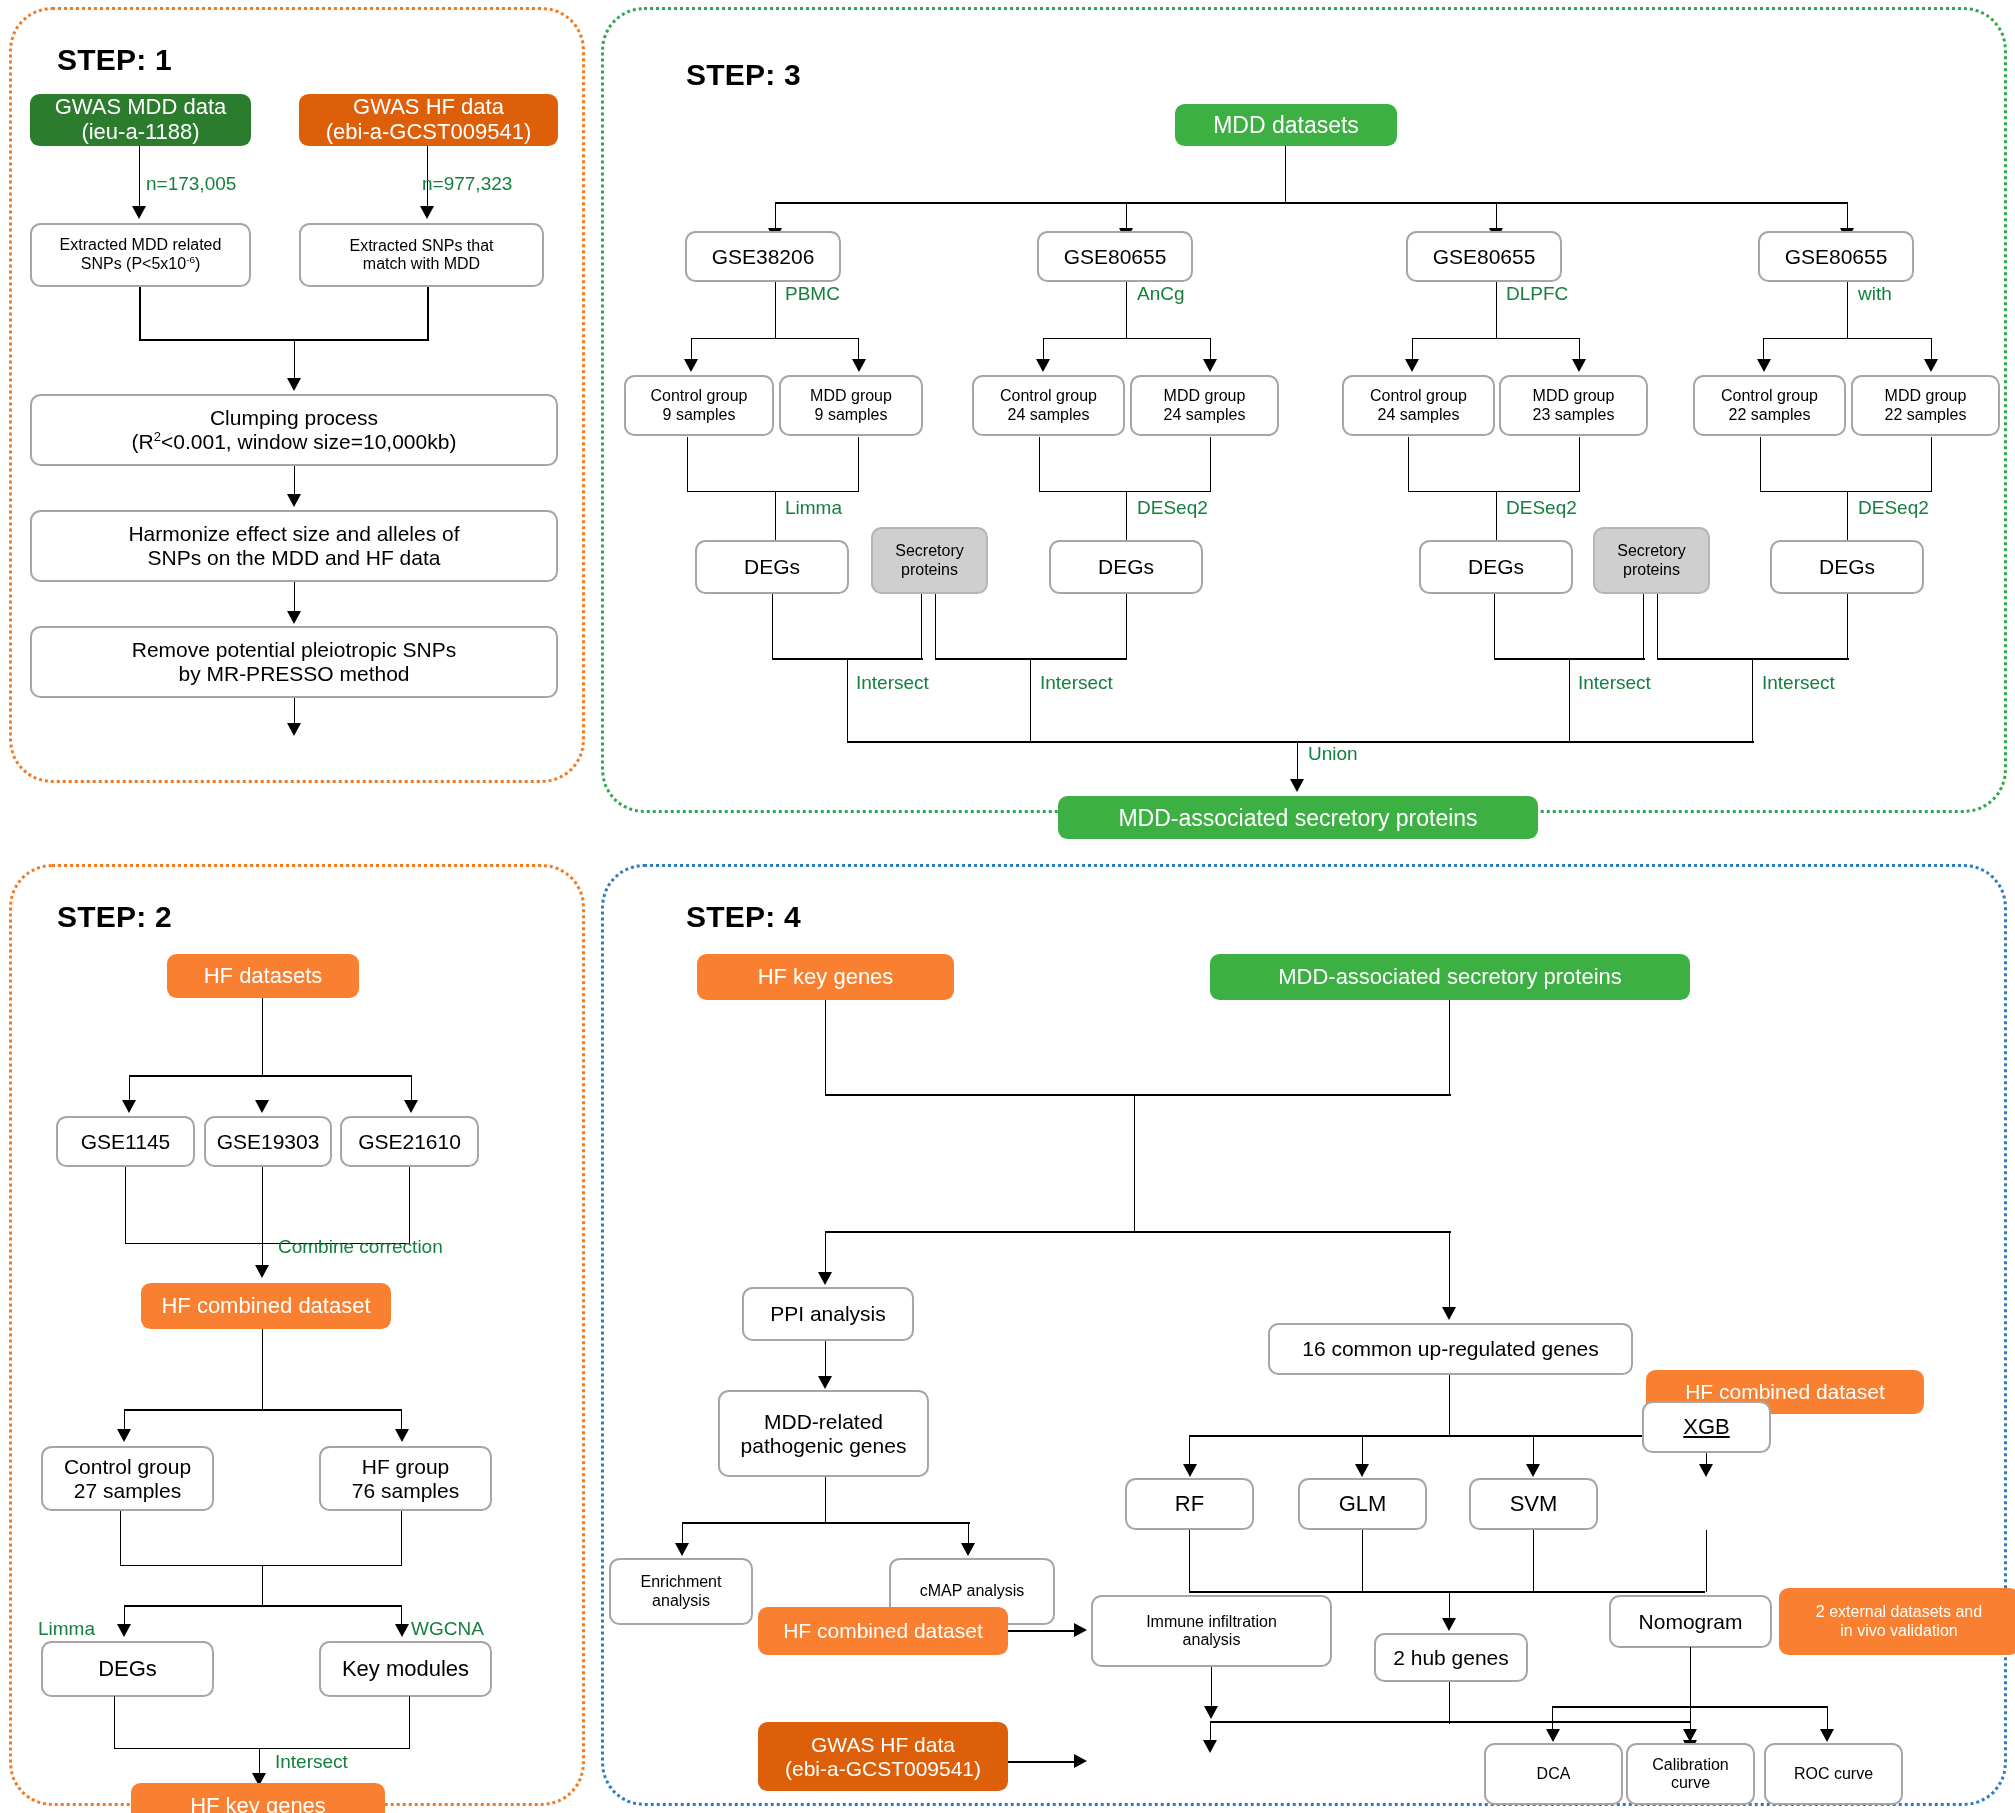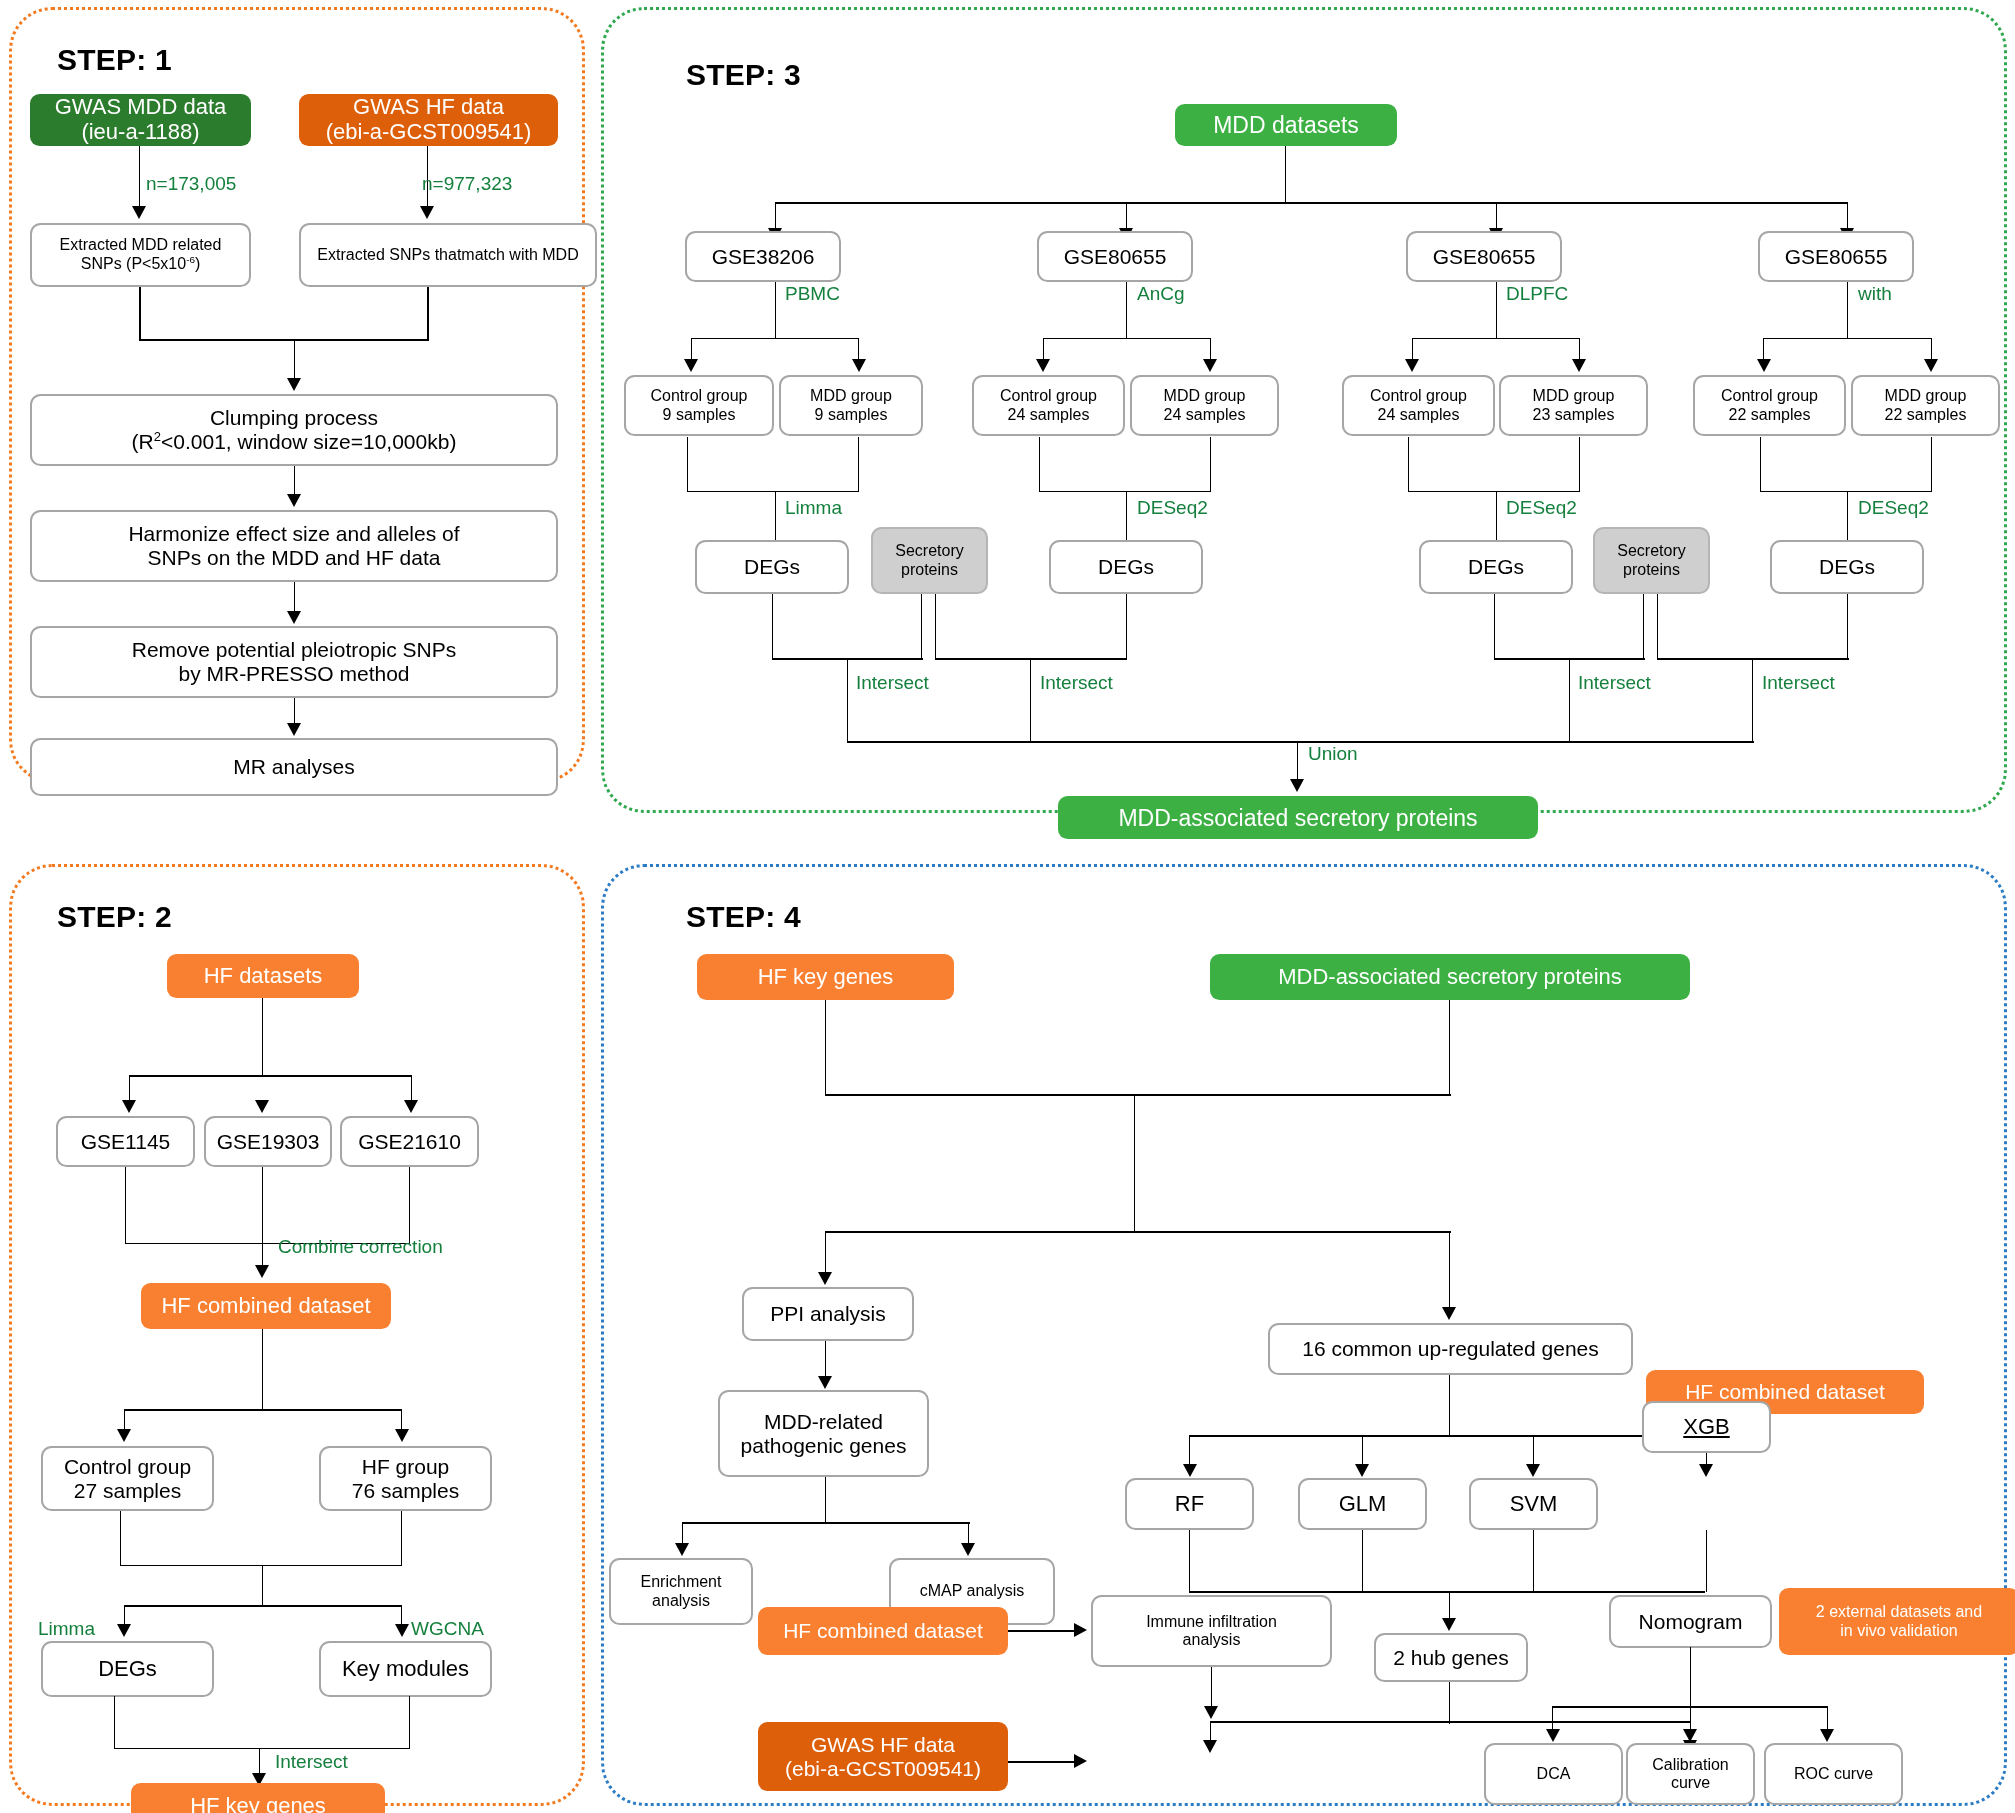--- a/index.html
+++ b/index.html
@@ -89,21 +89,21 @@
   <div class="edge-label" style="left:146px; top:173px;">n=173,005</div>
 
   <div class="ln lv" style="left:427px; top:146px; height:63px;"></div>
   <div class="arrow-d" style="left:420px; top:206px;"></div>
   <div class="edge-label" style="left:422px; top:173px;">n=977,323</div>
 
   <div class="node plain f42" style="left:30px; top:223px; width:221px; height:64px; flex-direction:column;">
     <span>Extracted MDD related</span>
     <span><span>SNPs (P&lt;5x10</span><sup>-6</sup><span>)</span></span>
   </div>
-  <div class="node plain f42" style="left:299px; top:223px; width:298px; height:64px; ">
+  <div class="node plain f42" style="left:299px; top:223px; width:245px; height:64px; flex-direction:column;">
     <span>Extracted SNPs that</span>
     <span>match with MDD</span>
   </div>
 
   <div class="ln lv thick" style="left:139px; top:287px; height:54px;"></div>
   <div class="ln lv thick" style="left:427px; top:287px; height:54px;"></div>
   <div class="ln lh thick" style="left:139px; top:339px; width:289px;"></div>
   <div class="ln lv" style="left:294px; top:339px; height:42px;"></div>
   <div class="arrow-d" style="left:287px; top:378px;"></div>
 
@@ -124,21 +124,20 @@
   <div class="arrow-d" style="left:287px; top:611px;"></div>
 
   <div class="node plain f44" style="left:30px; top:626px; width:528px; height:72px; flex-direction:column;">
     <span>Remove potential pleiotropic SNPs</span>
     <span>by MR-PRESSO method</span>
   </div>
 
   <div class="ln lv" style="left:294px; top:698px; height:29px;"></div>
   <div class="arrow-d" style="left:287px; top:723px;"></div>
 
-  <div class="node plain f44" style="left:30px; top:738px; width:528px; height:58px;">MR analyses</div>
 
   <div class="step-title" style="left:57px; top:900px;">STEP: 2</div>
 
   <div class="node orange f46" style="left:167px; top:954px; width:192px; height:44px;">HF datasets</div>
 
   <div class="ln lv" style="left:262px; top:998px; height:78px;"></div>
   <div class="ln lh thick" style="left:129px; top:1075px; width:283px;"></div>
   <div class="ln lv" style="left:129px; top:1075px; height:28px;"></div>
   <div class="ln lv" style="left:411px; top:1075px; height:28px;"></div>
   <div class="arrow-d" style="left:122px; top:1100px;"></div>

